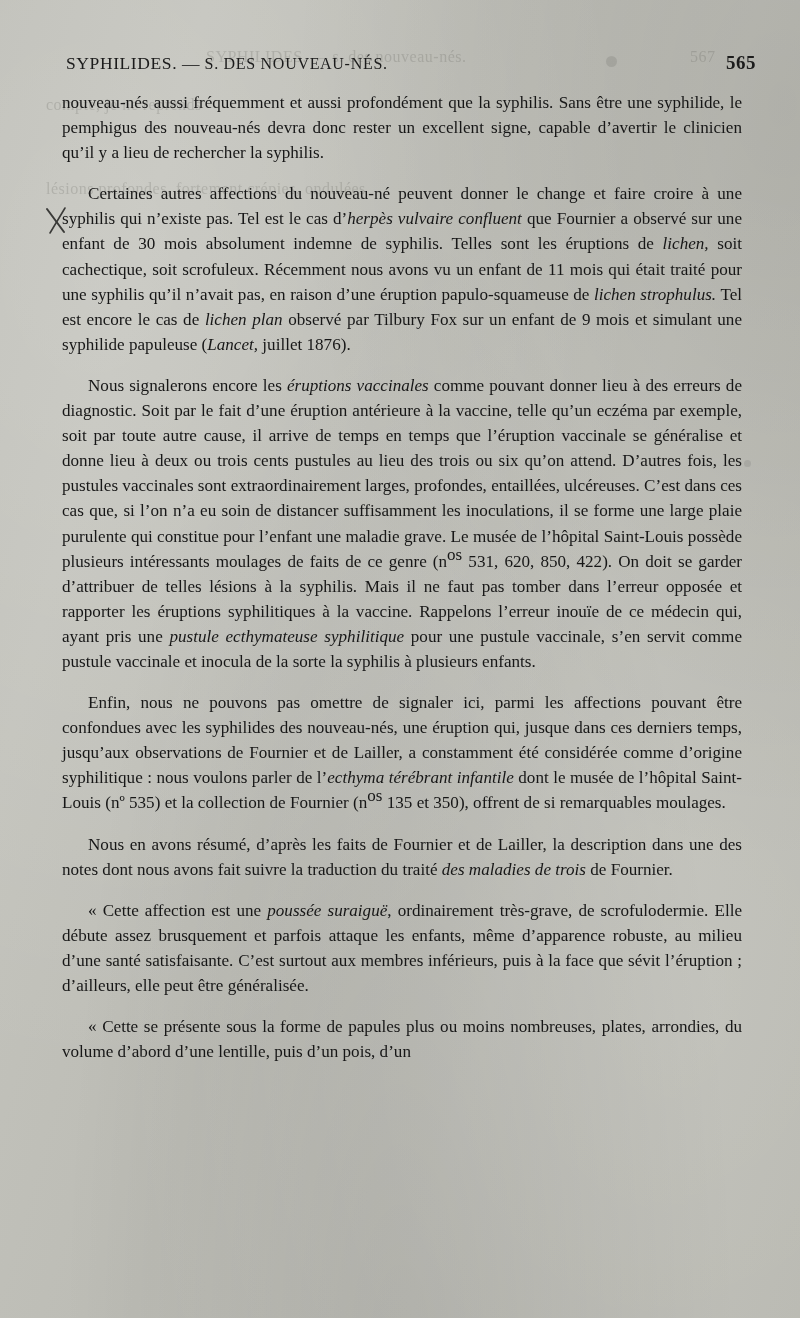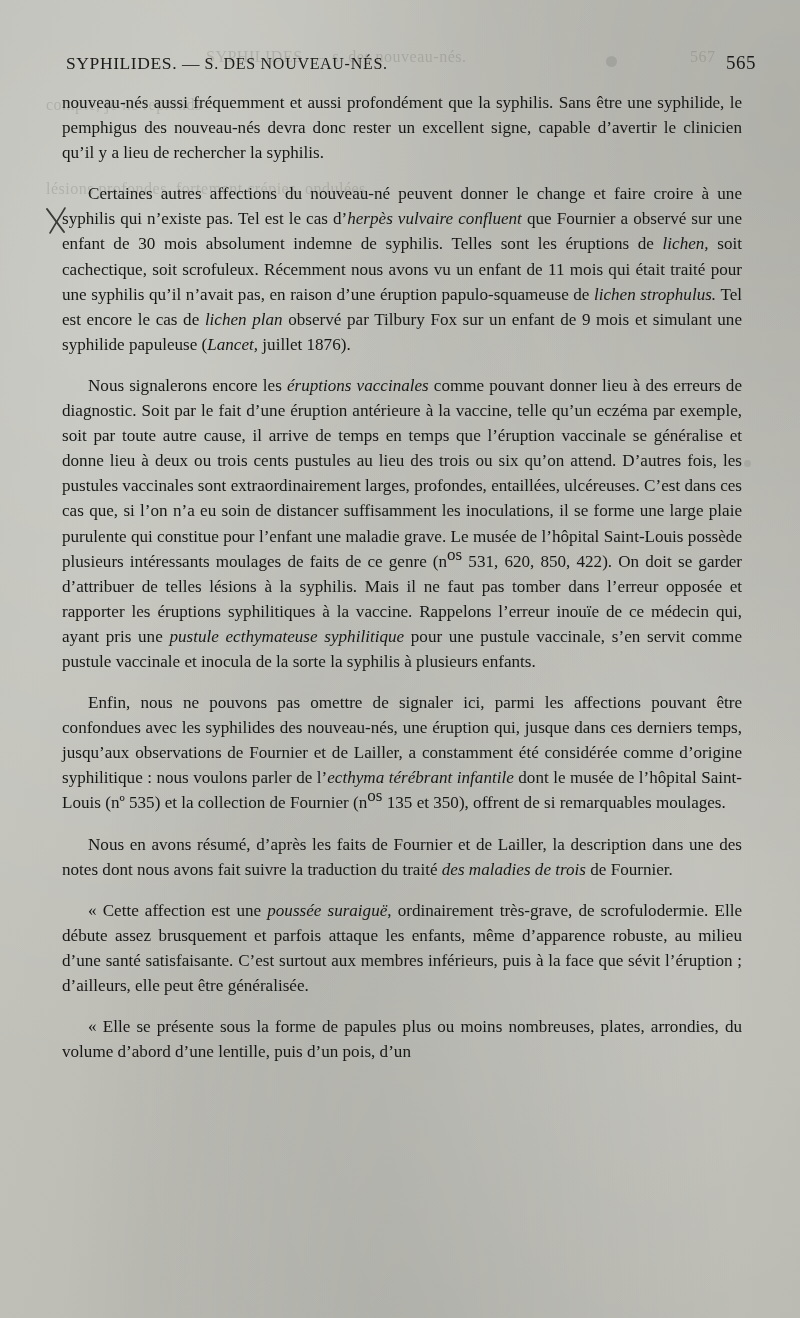--- a/index.html
+++ b/index.html
@@ -52,21 +52,21 @@
   }
   .header-title .smallcaps {
     font-size: 16px;
     letter-spacing: 0.7px;
   }
   .header-title .dash {
     letter-spacing: 0px;
   }
   .page-number {
     font-size: 19px;
-    font-weight: normal;
+    font-weight: bold;
     color: #1c1c1c;
     letter-spacing: 0.5px;
   }
   p {
     margin: 16px;
     font-size: 17.1px;
     line-height: 25.1px;
     color: #171717;
     text-align: justify;
     text-justify: inter-word;
@@ -139,21 +139,21 @@
     <p class="indent"><span>Certaines autres affections du nouveau-né peuvent donner le change et faire croire à une syphilis qui n’existe pas. Tel est le cas d’</span><span class="it">herpès vulvaire confluent</span><span> que Fournier a observé sur une enfant de 30 mois absolument indemne de syphilis. Telles sont les éruptions de </span><span class="it">lichen,</span><span> soit cachectique, soit scrofuleux. Récemment nous avons vu un enfant de 11 mois qui était traité pour une syphilis qu’il n’avait pas, en raison d’une éruption papulo-squameuse de </span><span class="it">lichen strophulus.</span><span> Tel est encore le cas de </span><span class="it">lichen plan</span><span> observé par Tilbury Fox sur un enfant de 9 mois et simulant une syphilide papuleuse (</span><span class="it">Lancet,</span><span> juillet 1876).</span></p>
 
     <p class="indent"><span>Nous signalerons encore les </span><span class="it">éruptions vaccinales</span><span> comme pouvant donner lieu à des erreurs de diagnostic. Soit par le fait d’une éruption antérieure à la vaccine, telle qu’un eczéma par exemple, soit par toute autre cause, il arrive de temps en temps que l’éruption vaccinale se généralise et donne lieu à deux ou trois cents pustules au lieu des trois ou six qu’on attend. D’autres fois, les pustules vaccinales sont extraordinairement larges, profondes, entaillées, ulcéreuses. C’est dans ces cas que, si l’on n’a eu soin de distancer suffisamment les inoculations, il se forme une large plaie purulente qui constitue pour l’enfant une maladie grave. Le musée de l’hôpital Saint-Louis possède plusieurs intéressants moulages de faits de ce genre (n</span><span class="sup">os</span><span> 531, 620, 850, 422). On doit se garder d’attribuer de telles lésions à la syphilis. Mais il ne faut pas tomber dans l’erreur opposée et rapporter les éruptions syphilitiques à la vaccine. Rappelons l’erreur inouïe de ce médecin qui, ayant pris une </span><span class="it">pustule ecthymateuse syphilitique</span><span> pour une pustule vaccinale, s’en servit comme pustule vaccinale et inocula de la sorte la syphilis à plusieurs enfants.</span></p>
 
     <p class="indent"><span>Enfin, nous ne pouvons pas omettre de signaler ici, parmi les affections pouvant être confondues avec les syphilides des nouveau-nés, une éruption qui, jusque dans ces derniers temps, jusqu’aux observations de Fournier et de Lailler, a constamment été considérée comme d’origine syphilitique : nous voulons parler de l’</span><span class="it">ecthyma térébrant infantile</span><span> dont le musée de l’hôpital Saint-Louis (nº 535) et la collection de Fournier (n</span><span class="sup">os</span><span> 135 et 350), offrent de si remarquables moulages.</span></p>
 
     <p class="indent"><span>Nous en avons résumé, d’après les faits de Fournier et de Lailler, la description dans une des notes dont nous avons fait suivre la traduction du traité </span><span class="it">des maladies de trois</span><span> de Fournier.</span></p>
 
     <p class="indent"><span>« Cette affection est une </span><span class="it">poussée suraiguë</span><span>, ordinairement très-grave, de scrofulodermie. Elle débute assez brusquement et parfois attaque les enfants, même d’apparence robuste, au milieu d’une santé satisfaisante. C’est surtout aux membres inférieurs, puis à la face que sévit l’éruption ; d’ailleurs, elle peut être généralisée.</span></p>
 
-    <p class="indent">« Elle se présente sous la forme de papules plus ou moins nombreuses, plates, arrondies, du volume d’abord d’une lentille, puis d’un pois, d’un</p>
+    <p class="indent">« Cette se présente sous la forme de papules plus ou moins nombreuses, plates, arrondies, du volume d’abord d’une lentille, puis d’un pois, d’un</p>
 
   </div>
 
   <div class="margin-mark">
     <svg width="26" height="30" viewBox="0 0 26 30" xmlns="http://www.w3.org/2000/svg">
       <path d="M3 3 L20 26" stroke="#3a3a38" stroke-width="2" fill="none" stroke-linecap="round"></path>
       <path d="M21 2 L6 27" stroke="#3a3a38" stroke-width="1.6" fill="none" stroke-linecap="round"></path>
     </svg>
   </div>
 

